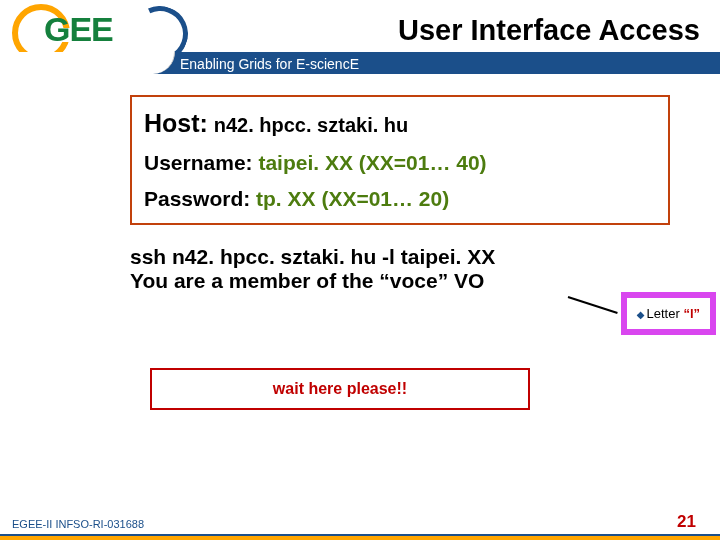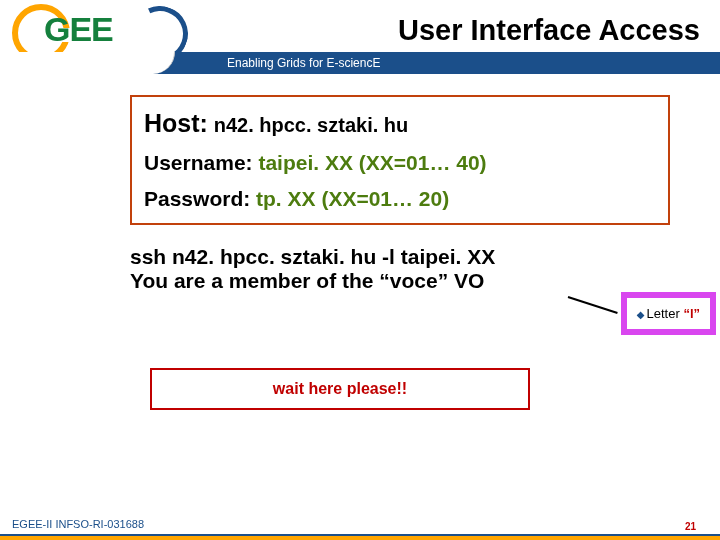--- a/index.html
+++ b/index.html
@@ -10,21 +10,21 @@
   .logo-e-outer { position: absolute; left: 0; top: 0; width: 58px; height: 58px; border: 6px solid #FFA500; border-radius: 50%; }
   .logo-e-outer::after { content:""; position:absolute; right:-8px; top:18px; width:14px; height:14px; background:#fff; }
   .logo-letters { position: absolute; left: 32px; top: 6px; font-size: 34px; font-weight: bold; color: #1B4F8A; letter-spacing: -1px; }
   .logo-letters .g { color:#15803d; }
   .logo-tail { position:absolute; left:120px; top:2px; width:56px; height:56px; border:5px solid #1B4F8A; border-radius:50%; border-left-color:transparent; border-bottom-color:transparent; transform:rotate(20deg);}
   .title { position: absolute; right: 20px; top: 14px; font-size: 29px; font-weight: bold; color: #000; }
 
   .banner { position: absolute; left: 0; top: 52px; height: 22px; width: 100%; }
   .banner-curve { position:absolute; left:0; top:0; width:175px; height:22px; background:#fff; border-bottom-right-radius:22px; z-index:3; border-right:1px solid #ccc; }
   .banner-bar { position:absolute; left:0; top:0; width:100%; height:22px; background:#1B4F8A; z-index:1; }
-  .banner-text { position:absolute; left:180px; top:4px; font-size:12px; color:#fff; z-index:4;margin-left:47px; }
+  .banner-text { position:absolute; left:180px; top:4px; font-size:14px; color:#fff; z-index:4; }
 
   .content { position: absolute; left: 130px; top: 95px; width: 540px; }
 
   .box { border: 2px solid #c2410c; padding: 10px 12px; margin-bottom: 20px; }
   .row { font-size: 21px; font-weight: bold; color: #000; margin-bottom: 8px; line-height:1.35; }
   .row:last-child { margin-bottom: 0; }
   .host-label { font-size: 25px; }
   .host-val { font-size: 20px; font-weight: bold; }
   .red { color: #4d7c0f; }
 
@@ -36,21 +36,21 @@
   .callout .q { color:#C00000; font-weight:bold; }
   .callout-line { position:absolute; width:40px; height:2px; background:#000; transform-origin:left center;}
 
   .wait { position: absolute; left: 150px; top: 368px; width: 380px; border: 2px solid #C00000; text-align: center; padding: 10px 0; }
   .wait span { font-size: 16px; font-weight: bold; color: #C00000; }
 
   .footer { position: absolute; left: 0; bottom: 0; width: 100%; height: 28px; }
   .foot-yellow { position:absolute; left:0; bottom:0; width:100%; height:4px; background:#FFA500; }
   .foot-blue { position:absolute; left:0; bottom:4px; width:100%; height:2px; background:#1B4F8A; }
   .foot-left { position:absolute; left:12px; bottom:10px; font-size:11px; color:#1B4F8A; }
-  .foot-right { position:absolute; right:24px; bottom:8px; font-size:10px; color:#C00000; font-weight:bold; }
+  .foot-right { position:absolute; right:24px; bottom:8px; font-size:17px; color:#C00000; font-weight:bold; }
 </style>
 </head>
 <body>
 
 <div class="header">
   <div class="logo-wrap">
     <div class="logo-e-outer"></div>
     <div class="logo-letters"><span class="g">GEE</span></div>
     <div class="logo-tail"></div>
   </div>

